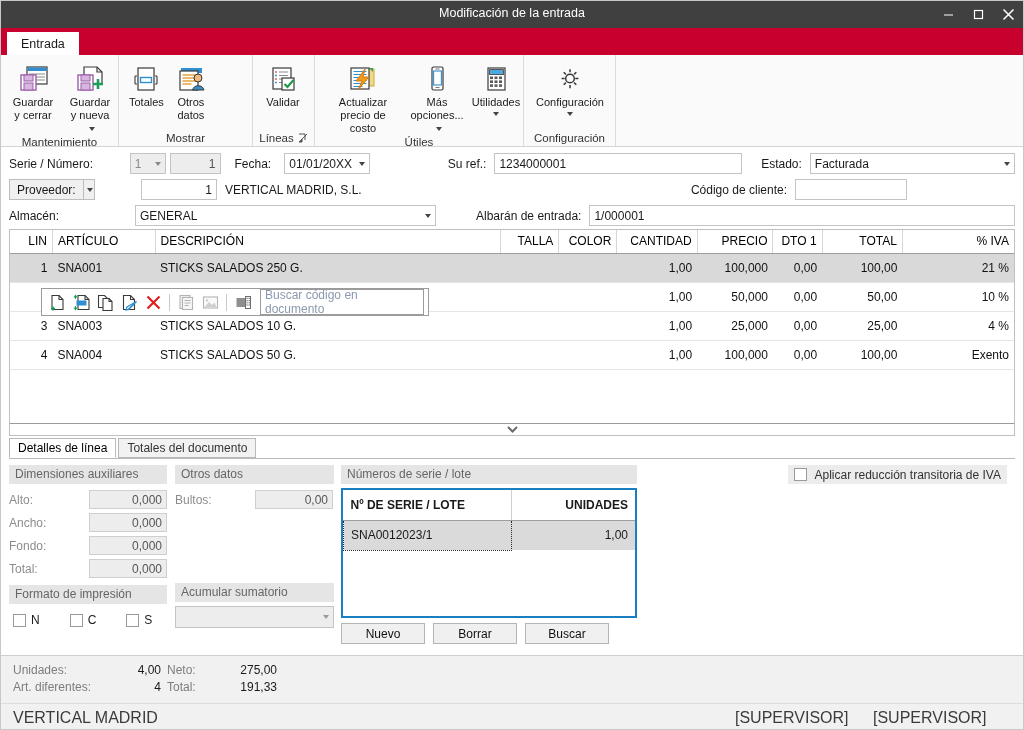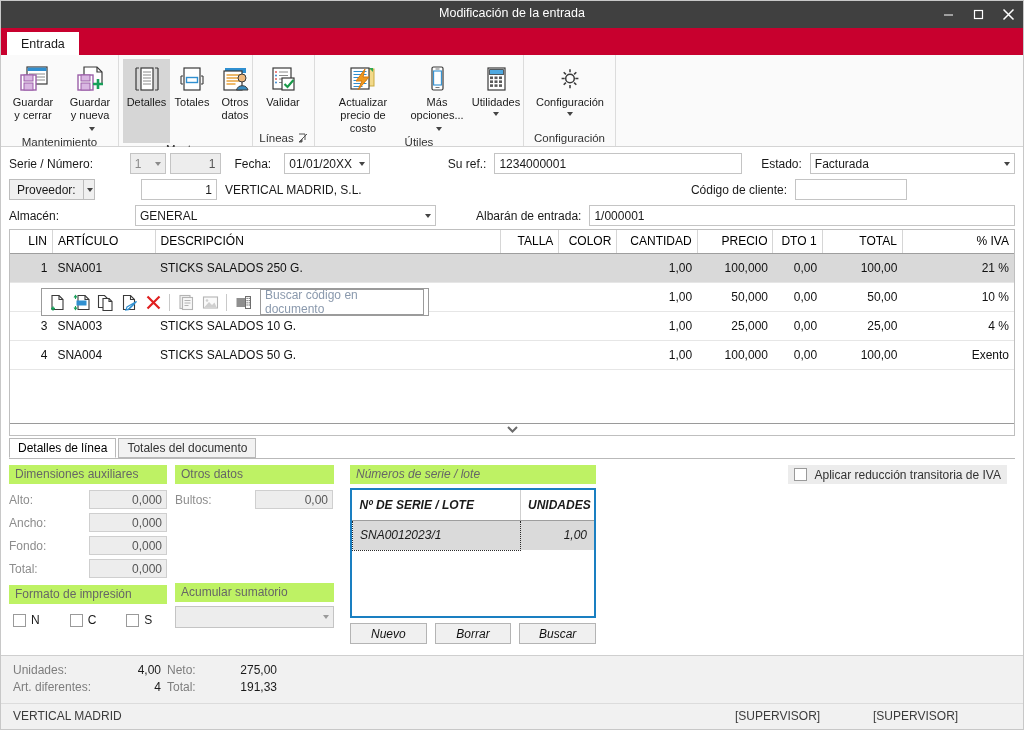--- a/index.html
+++ b/index.html
@@ -99,21 +99,21 @@
                   justify-content:center; background:#fff; cursor:pointer; }
 
   
   .btabs { display:flex; align-items:flex-end; height:19px; margin:4px 8px 0;
            border-bottom:1px solid #b9b9b9; }
   .btab { padding:2px 8px 2px; font-size:12px; border:1px solid #b9b9b9; background:#f2f2f2;
           margin-right:2px; cursor:pointer; color:#333; }
   .btab.active { background:#fff; border-bottom-color:#fff; color:#000; }
 
   .panels { position:relative; flex:1 1 auto; margin:0 8px; }
-  .grp-title { background:#bef264; color:#666; font-size:12px; padding:2px 6px; height:19px; }
+  .grp-title { background:#e5e5e5; color:#666; font-size:12px; padding:2px 6px; height:19px; }
   .sublbl { color:#8d8d8d; font-size:12px; }
   .roin { border:1px solid #cfcfcf; background:#ededed; color:#555; height:19px;
           font-size:12px; display:flex; align-items:center; justify-content:flex-end;
           padding:0 4px; }
   .chk { width:13px; height:13px; border:1px solid #9a9a9a; background:#fff;
          display:inline-block; vertical-align:middle; }
   .btn { border:1px solid #b4b4b4; background:#f0f0f0; height:21px; font-size:12px;
          display:flex; align-items:center; justify-content:center; cursor:pointer; color:#111;}
 
   .serial-box { border:2px solid #1a7fc1; background:#fff; }
@@ -127,21 +127,21 @@
   table.serial td.l { text-align:left; border:1px dotted #2a2a2a; }
   table.serial td.r { text-align:right; }
 
   
   .statusbar { flex:0 0 auto; height:74px; background:#f1f1f1; border-top:1px solid #cfcfcf;
                position:relative; }
   .st-lbl { color:#7d7d7d; font-size:12px; }
   .st-val { color:#1a1a1a; font-size:12px; }
   .st-bottom { position:absolute; left:0; right:0; bottom:0; height:26px;
                border-top:1px solid #dcdcdc; }
-  .st-user { position:absolute; top:5px; font-size:12px; color:#3b3b3b; }
+  .st-user { position:absolute; top:5px; font-size:16px; color:#3b3b3b; }
 </style>
 </head>
 <body>
 
 <div class="app">
 
   <div class="titlebar">
     <div class="title-text">Modificación de la entrada</div>
     <div class="win-btns">
       <div class="win-btn">
@@ -204,33 +204,20 @@
             <span>y nueva</span><span class="caret"></span>
           </div>
         </div>
       </div>
       <div class="rgroup-label">Mantenimiento</div>
     </div>
 
 
     <div class="rgroup" style="width:134px;">
       <div class="rgroup-items">
-        <div class="rbtn active" style="min-width:47px;height:84px;">
-          <div class="ico">
-            <svg width="30" height="28" viewBox="0 0 30 28">
-              <path d="M4 3 v22 M4 3 h3 M4 25 h3" stroke="#3a3a3a" stroke-width="1.2" fill="none"></path>
-              <path d="M26 3 v22 M26 3 h-3 M26 25 h-3" stroke="#3a3a3a" stroke-width="1.2" fill="none"></path>
-              <rect x="9" y="3" width="12" height="22" fill="#fff" stroke="#3a3a3a" stroke-width="1.2"></rect>
-              <g stroke="#8a8a8a" stroke-width="1">
-                  <path d="M11 7h8M11 10h8M11 13h8M11 16h8M11 19h8"></path>
-                </g>
-            </svg>
-          </div>
-          <div class="lbl">Detalles</div>
-        </div>
         <div class="rbtn" style="min-width:44px">
           <div class="ico">
             <svg width="30" height="28" viewBox="0 0 30 28">
               <rect x="7" y="3" width="16" height="22" fill="#fff" stroke="#3a3a3a" stroke-width="1.2"></rect>
               <path d="M4 11 v8 M4 11 h2 M4 19 h2" stroke="#3a3a3a" stroke-width="1.1" fill="none"></path>
               <path d="M26 11 v8 M26 11 h-2 M26 19 h-2" stroke="#3a3a3a" stroke-width="1.1" fill="none"></path>
               <rect x="9.5" y="12.5" width="11" height="5" fill="#fff" stroke="#2f8fd0" stroke-width="1.4"></rect>
             </svg>
           </div>
           <div class="lbl">Totales</div>
@@ -638,21 +625,21 @@
       </div>
       <div class="grp-title" style="margin-top:72px">Acumular sumatorio</div>
       <div class="combo dis" style="width:159px;margin-top:4px;height:22px">
         <span></span>
         <span class="arrow">
             <span class="caret" style="border-top-color:#9a9a9a"></span>
           </span>
       </div>
     </div>
 
-    <div style="position:absolute;left:341px;top:6px;width:246px;font-style:italic;">
+    <div style="position:absolute;left:332px;top:6px;width:296px;">
       <div class="grp-title">Números de serie / lote</div>
       <div class="serial-box" style="margin-top:4px;height:130px">
         <table class="serial">
           <colgroup>
               <col style="width:168px">
               <col>
             </colgroup>
           <thead>
             <tr>
               <th class="l">Nº DE SERIE / LOTE</th>

